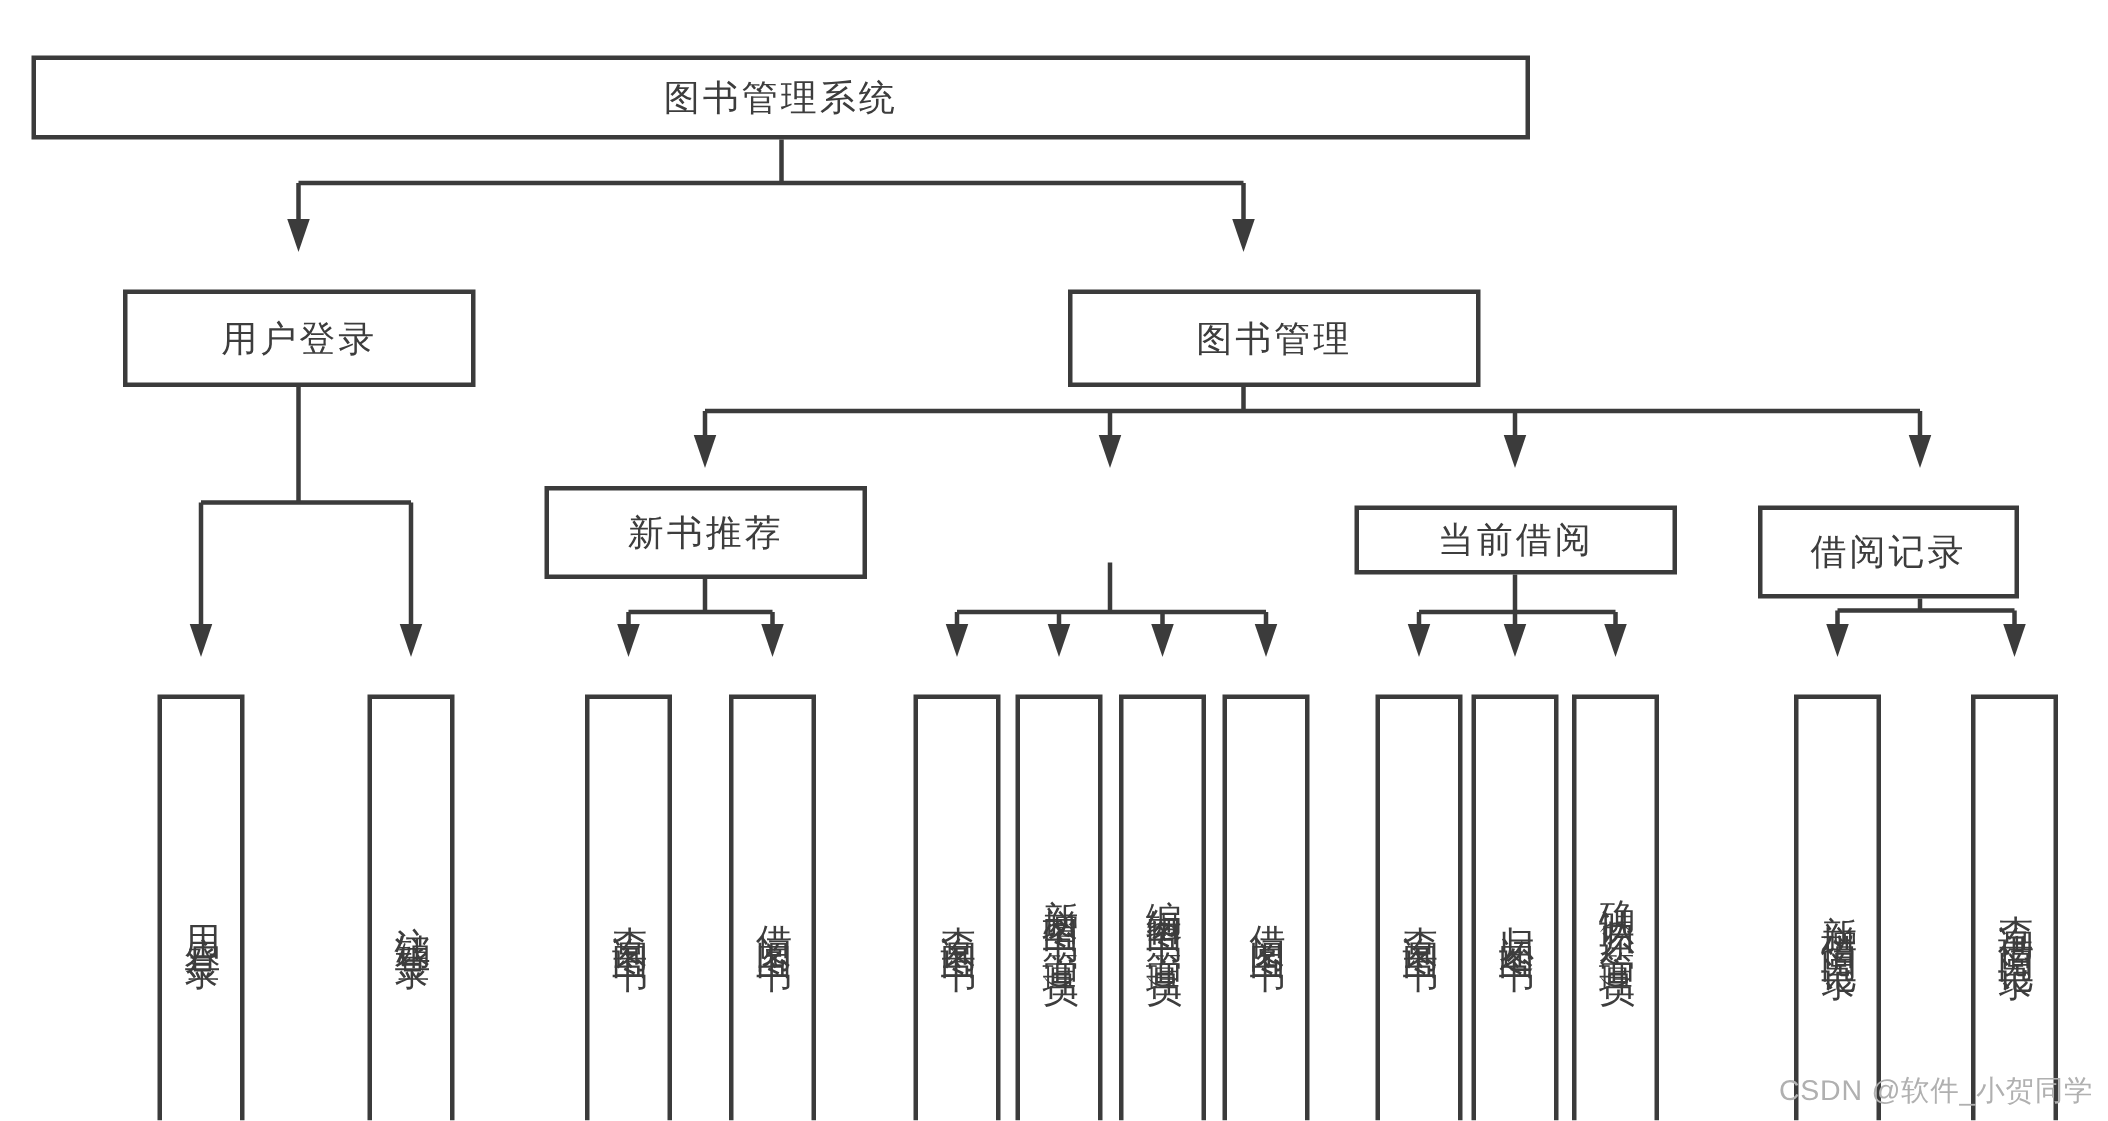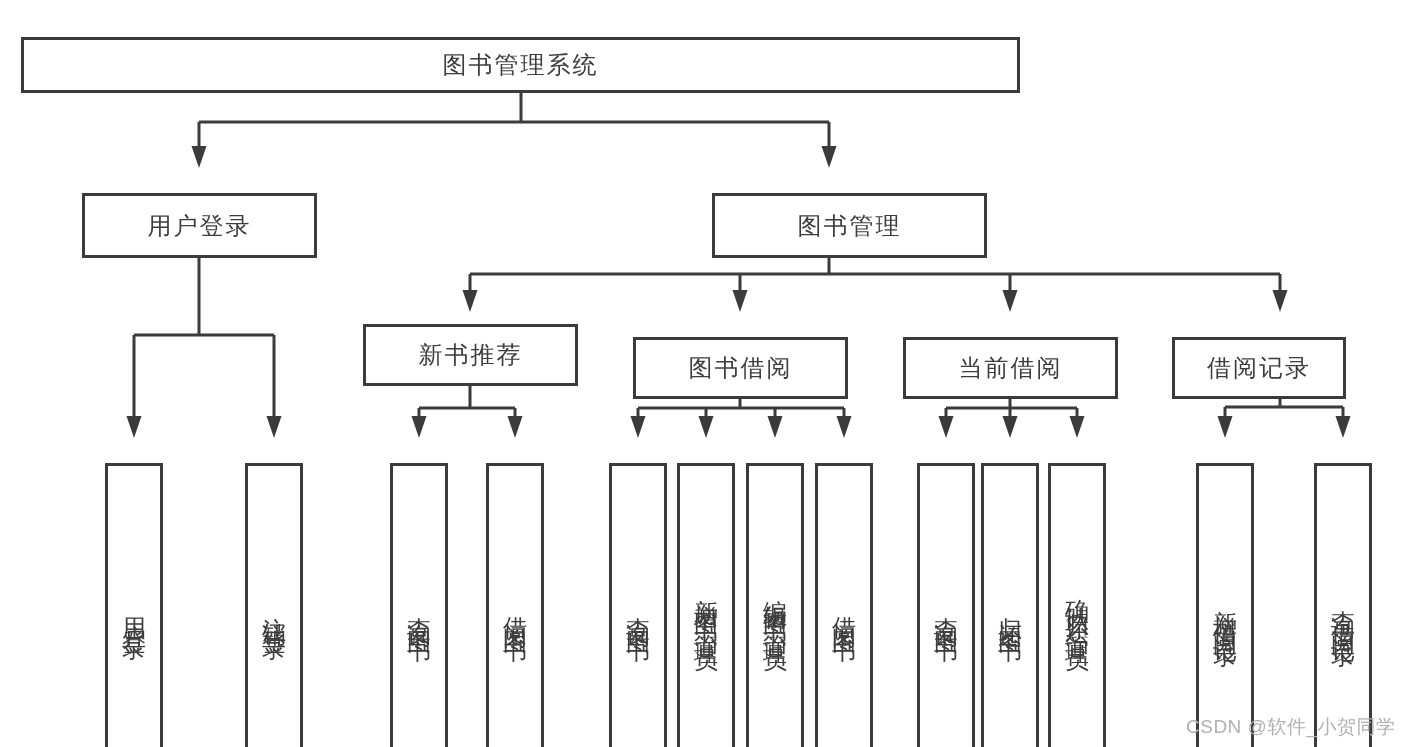--- a/index.html
+++ b/index.html
@@ -99,24 +99,21 @@
   <div class="box" style="left:82px;top:169px;width:235px;height:65px;">
     <span class="label">用户登录</span>
   </div>
   <div class="box" style="left:712px;top:169px;width:275px;height:65px;">
     <span class="label">图书管理</span>
   </div>
 
   <div class="box" style="left:363px;top:300px;width:215px;height:62px;align-items:center;">
     <span class="label">新书推荐</span>
   </div>
-  <div class="box" style="left:633px;top:313px;width:215px;height:62px;">
-    <span class="label">图书借阅</span>
-  </div>
-  <div class="box" style="left:903px;top:313px;width:215px;height:62px;">
+  <div class="box" style="left:903px;top:313px;width:215px;height:46px;">
     <span class="label">当前借阅</span>
   </div>
   <div class="box" style="left:1172px;top:313px;width:174px;height:62px;">
     <span class="label">借阅记录</span>
   </div>
 
   <div class="box v" style="left:105px;top:439px;width:58px;height:297px;">
     <span class="label">用户登录</span>
   </div>
   <div class="box v" style="left:245px;top:439px;width:58px;height:297px;">

